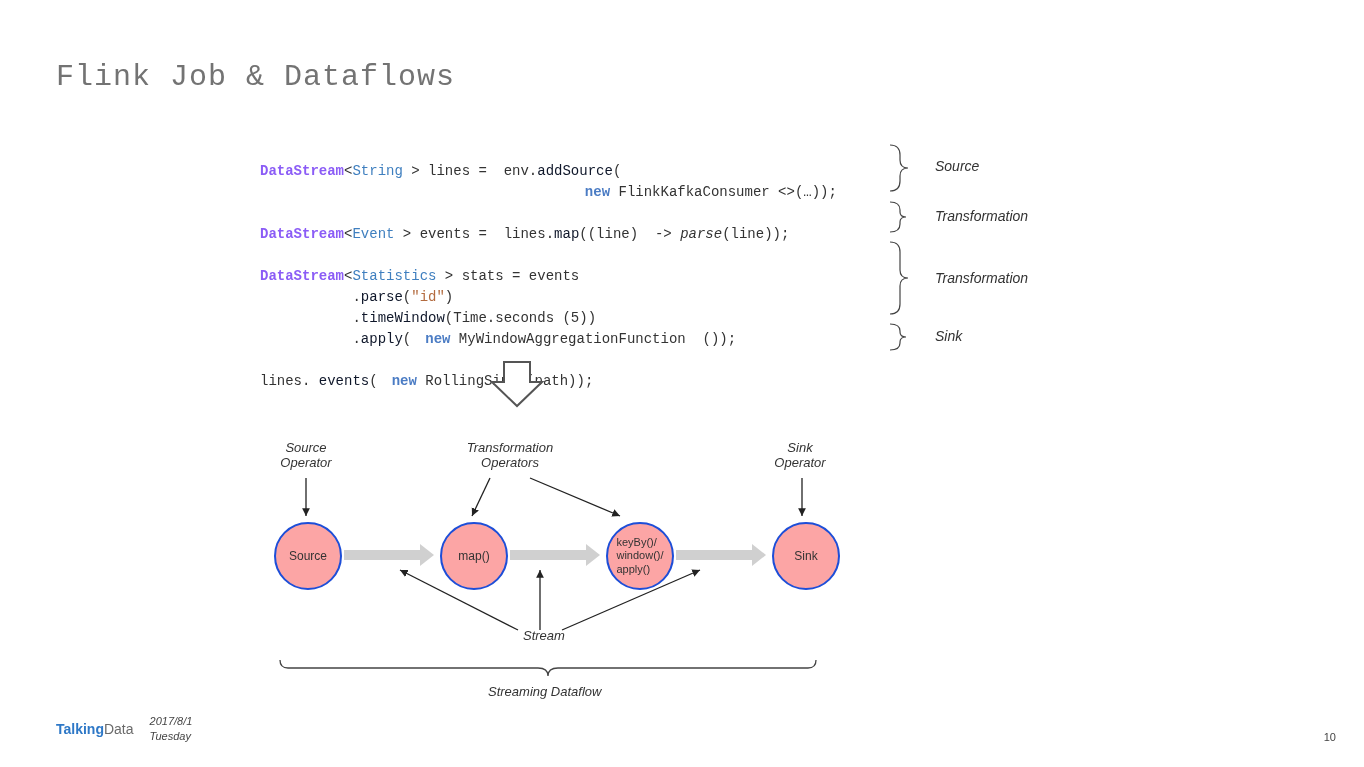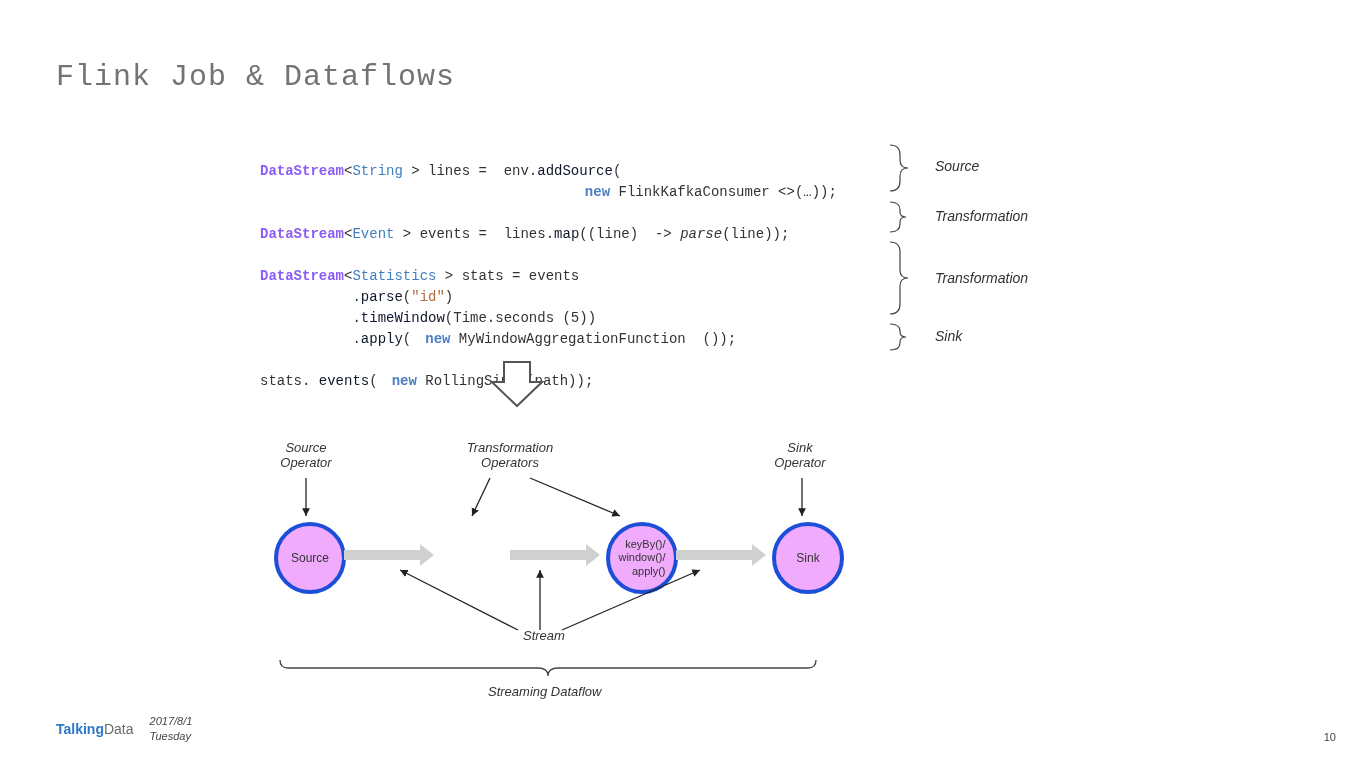--- a/index.html
+++ b/index.html
@@ -56,26 +56,26 @@
     left: 260px;
     top: 420px;
     width: 620px;
     height: 290px;
   }
   .node {
     position: absolute;
     width: 64px;
     height: 64px;
     border-radius: 50%;
-    background: #f0abfc;
-    border: 4px solid #1d4ed8;
+    background: #fca5a5;
+    border: 2px solid #1d4ed8;
     display: flex;
     align-items: center;
     justify-content: center;
-    text-align: right;
+    text-align: left;
     font-size: 12px;
     line-height: 1.2;
     color: #333;
   }
   .big-arrow {
     position: absolute;
     top: 130px;
     height: 10px;
     background: #d0d0d0;
   }
@@ -142,21 +142,21 @@
 <span class="kw-bold">DataStream</span><span>&lt;</span><span class="kw-type">String</span><span> &gt; lines =  env.</span><span class="kw-name">addSource</span><span>(</span>
 <span>                                     </span><span class="kw-blue">new</span><span> FlinkKafkaConsumer &lt;&gt;(…));</span>
 
 <span class="kw-bold">DataStream</span><span>&lt;</span><span class="kw-type">Event</span><span> &gt; events =  lines.</span><span class="kw-name">map</span><span>((line)  -&gt; </span><span class="kw-it">parse</span><span>(line));</span>
 
 <span class="kw-bold">DataStream</span><span>&lt;</span><span class="kw-type">Statistics</span><span> &gt; stats = events</span>
 <span>           .</span><span class="kw-name">parse</span><span>(</span><span class="kw-str">"id"</span><span>)</span>
 <span>           .</span><span class="kw-name">timeWindow</span><span>(Time.seconds (5))</span>
 <span>           .</span><span class="kw-name">apply</span><span>(</span><span class="kw-blue">new</span><span> MyWindowAggregationFunction  ());</span>
 
-<span>stats. </span><span class="kw-name">events</span><span>(</span><span class="kw-blue">new</span><span> RollingSink (path));</span>
+<span>lines. </span><span class="kw-name">events</span><span>(</span><span class="kw-blue">new</span><span> RollingSink (path));</span>
 </div>
 
 <svg class="overlay" width="1364" height="767">
 
   <path d="M890 145 q10 0 10 10 v5 q0 8 8 8 q-8 0 -8 8 v5 q0 10 -10 10" stroke="#444" fill="none" stroke-width="1.2"></path>
 
   <path d="M890 202 q10 0 10 8 v2 q0 5 6 5 q-6 0 -6 5 v2 q0 8 -10 8" stroke="#444" fill="none" stroke-width="1.2"></path>
 
   <path d="M890 242 q10 0 10 10 v18 q0 8 8 8 q-8 0 -8 8 v18 q0 10 -10 10" stroke="#444" fill="none" stroke-width="1.2"></path>
 
@@ -174,20 +174,21 @@
 <div class="diagram">
 
   <div class="label" style="left:6px; top:20px; width:80px; white-space:pre-line;">Source
 Operator</div>
   <div class="label" style="left:180px; top:20px; width:140px; white-space:pre-line;">Transformation
 Operators</div>
   <div class="label" style="left:500px; top:20px; width:80px; white-space:pre-line;">Sink
 Operator</div>
 
   <div class="node" style="left:14px; top:102px;">Source</div>
+  <div class="node" style="left:180px; top:102px;">map()</div>
   <div class="node" style="left:346px; top:102px; white-space:pre-line; font-size:11px;">keyBy()/
 window()/
 apply()</div>
   <div class="node" style="left:512px; top:102px;">Sink</div>
 
   <div class="big-arrow" style="left:84px; width:78px;"></div>
   <div class="big-arrow" style="left:250px; width:78px;"></div>
   <div class="big-arrow" style="left:416px; width:78px;"></div>
 
   <svg class="overlay" width="620" height="290">

